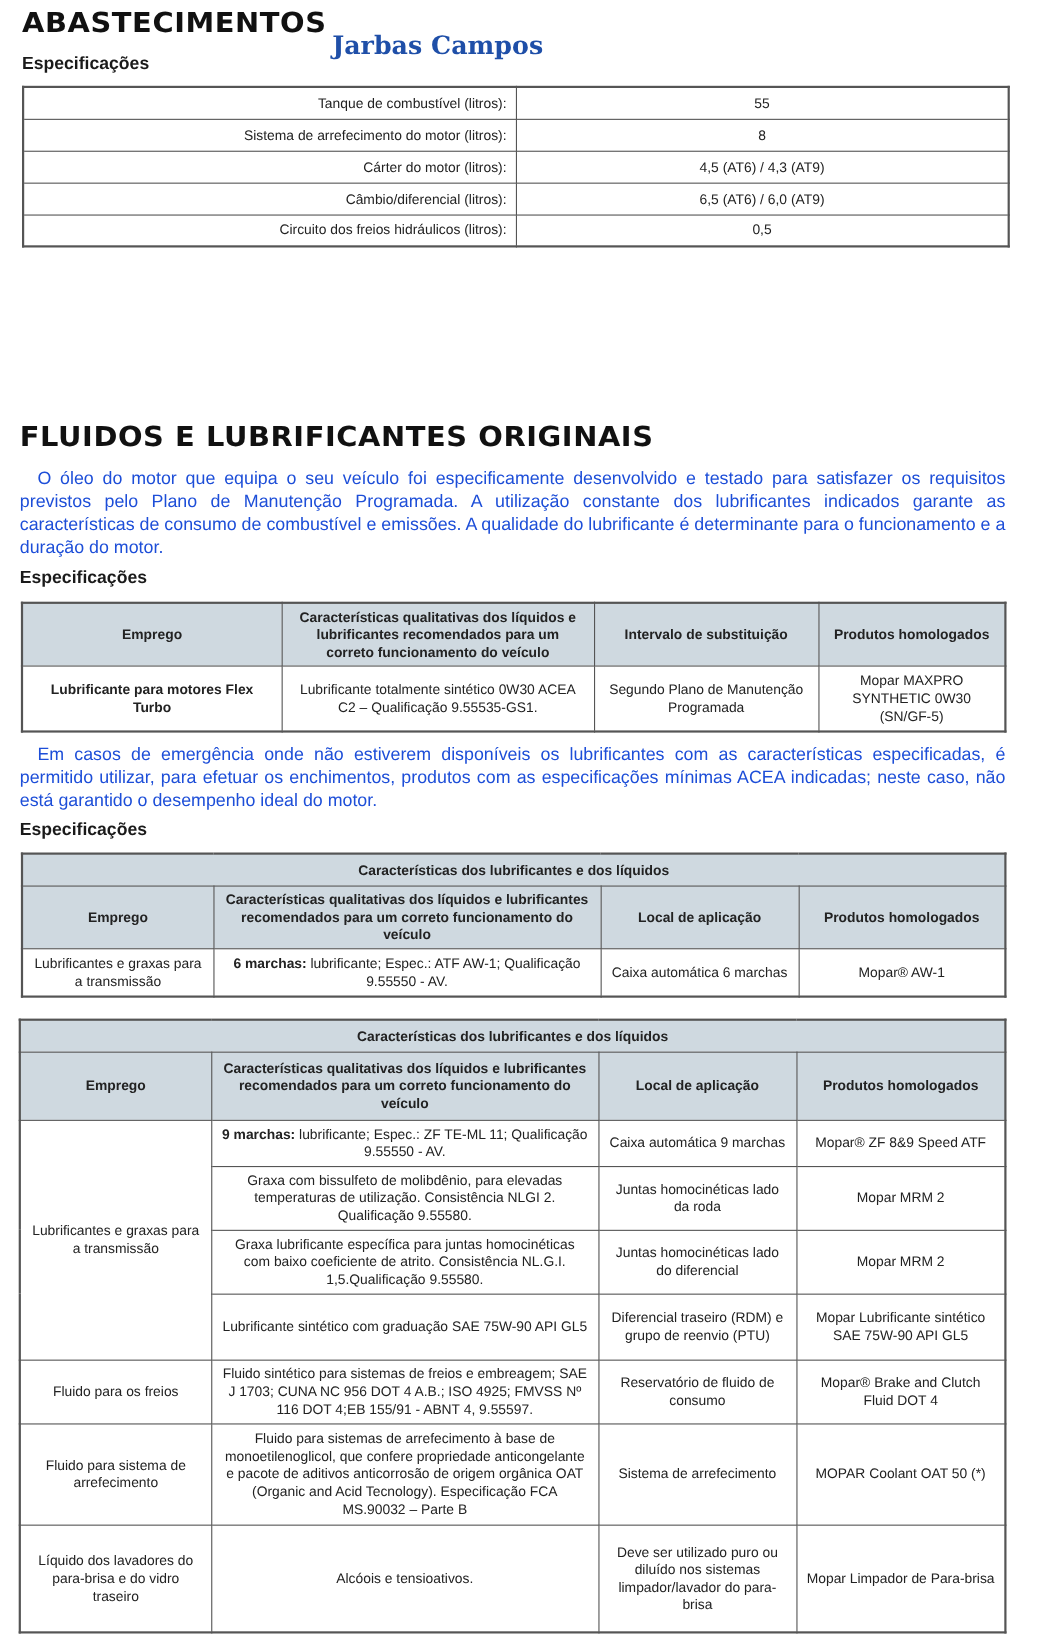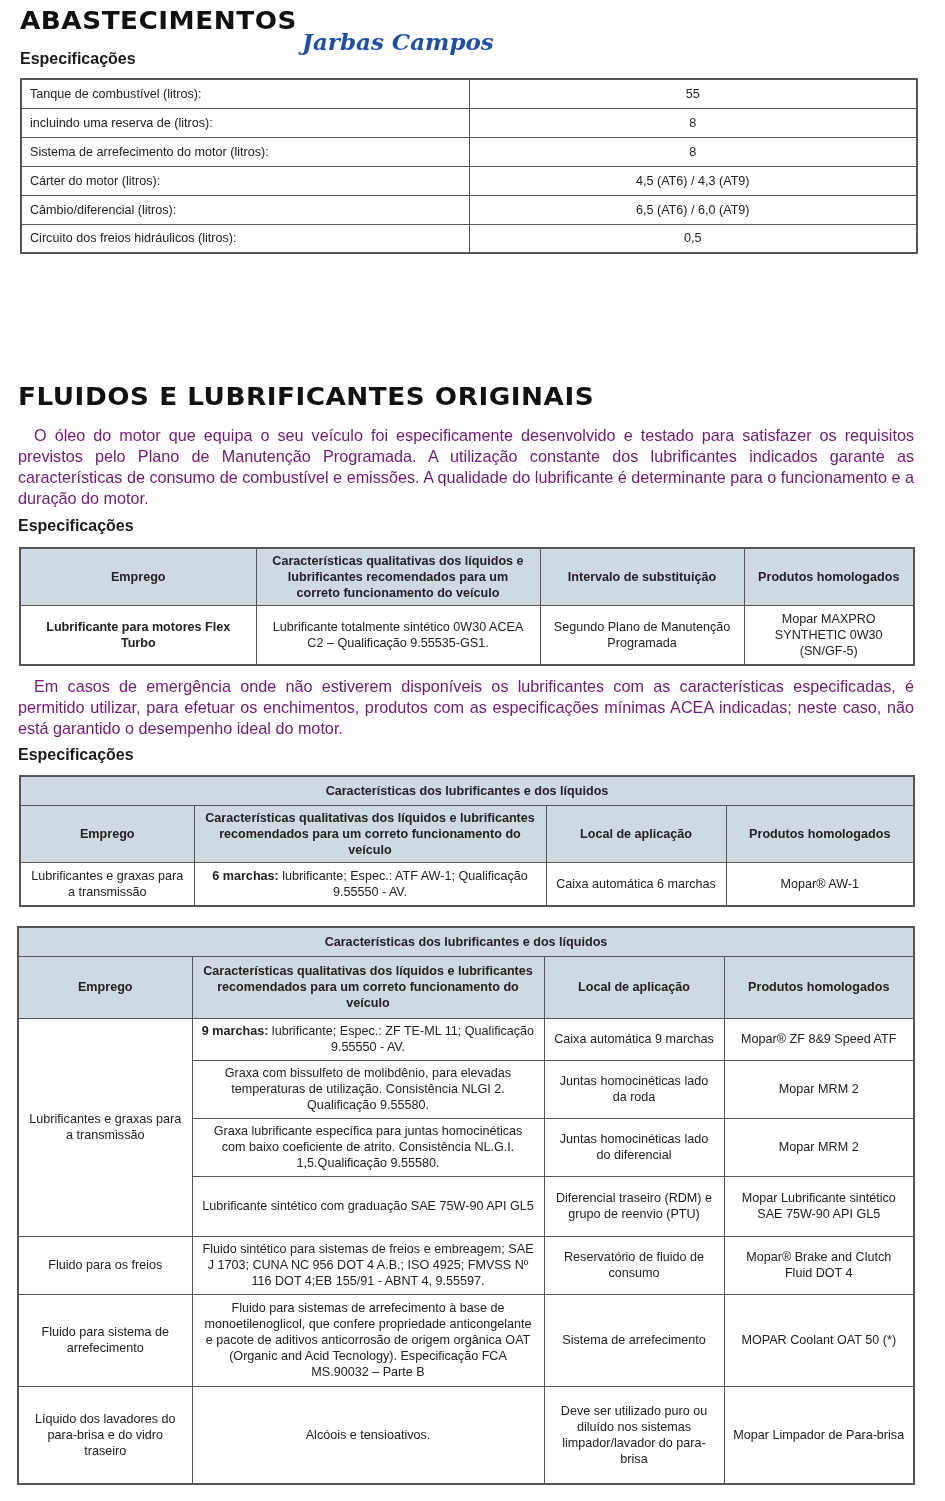--- a/index.html
+++ b/index.html
@@ -8,61 +8,57 @@
       font-family: "Liberation Sans Narrow", "Liberation Sans", sans-serif;
       color: #1a1a1a;
     }
     .abs { position: absolute; }
     .h1 {
       font-family: "DejaVu Sans", sans-serif; font-weight: bold;
       font-size: 25px; letter-spacing: 0.5px; color: #111;
       transform: scaleX(1.05); transform-origin: left;
     }
     .sig {
-      font-family: "DejaVu Serif", serif; font-style: italic; font-weight: bold;
+      font-family: "DejaVu Serif", serif; font-weight: bold;
       color: #1f4fa8; font-size: 23px;
     }
     .sub {
       font-family: "Liberation Sans", sans-serif; font-weight: bold; font-size: 16px; color: #1a1a1a;
     }
     .para {
       font-family: "Liberation Sans", sans-serif; font-size: 16.2px; line-height: 21px;
-      text-align: justify; color: #701a75;
+      text-align: justify; color: #1d4ed8;
     }
     table { border-collapse: collapse; table-layout: fixed; position: absolute; }
     td, th {
       border: 1px solid #555; font-family: "Liberation Sans", sans-serif;
       font-size: 12.6px; line-height: 16px; color: #222; padding: 2px 8px;
       vertical-align: middle; text-align: center;
     }
     th { background: #cfd9e0; font-weight: bold; }
-    td.left { text-align: left; }
+    td.left { text-align: right; }
     .outer { border: 2px solid #555; }
     b { font-weight: bold; }
   </style>
 </head>
 <body>
 
 <div class="abs h1" style="left:20px;top:6px;">ABASTECIMENTOS</div>
 <div class="abs sig" style="left:302px;top:28px;">Jarbas Campos</div>
 <div class="abs sub" style="left:20px;top:50px;">Especificações</div>
 
 <table class="outer" style="left:20px;top:78px;width:896px;">
   <colgroup>
       <col style="width:448px">
       <col style="width:448px">
     </colgroup>
   <tbody>
   <tr style="height:29px">
         <td class="left">Tanque de combustível (litros):</td>
         <td>55</td>
-      </tr>
-  <tr style="height:29px">
-        <td class="left">incluindo uma reserva de (litros):</td>
-        <td>8</td>
       </tr>
   <tr style="height:29px">
         <td class="left">Sistema de arrefecimento do motor (litros):</td>
         <td>8</td>
       </tr>
   <tr style="height:29px">
         <td class="left">Cárter do motor (litros):</td>
         <td>4,5 (AT6) / 4,3 (AT9)</td>
       </tr>
   <tr style="height:29px">

